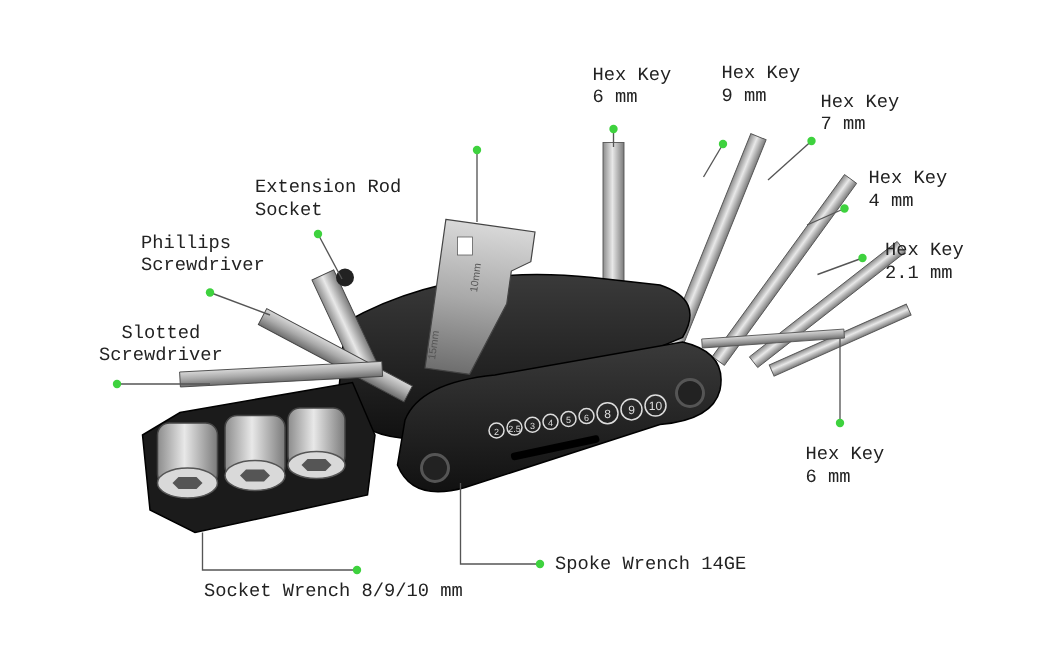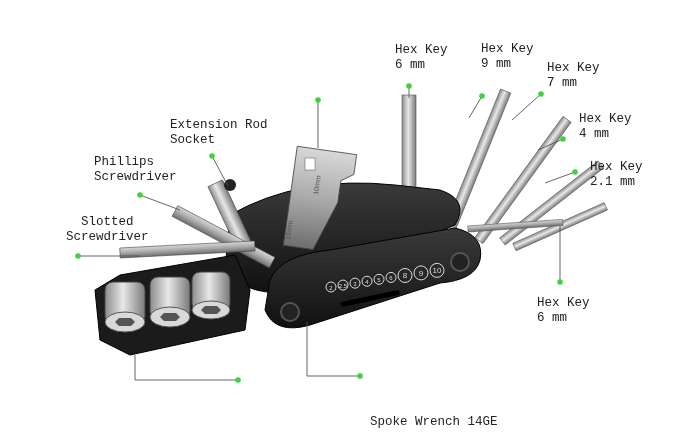--- a/index.html
+++ b/index.html
@@ -136,14 +136,15 @@
 
 <div class="lbl" style="left:170px;top:118px;"><span>Extension Rod</span><span>Socket</span></div>
 <div class="lbl" style="left:94px;top:155px;"><span>Phillips</span><span>Screwdriver</span></div>
 <div class="lbl" style="left:66px;top:215px;text-align:center;"><span>Slotted</span><span>Screwdriver</span></div>
 <div class="lbl" style="left:395px;top:43px;"><span>Hex Key</span><span>6 mm</span></div>
 <div class="lbl" style="left:481px;top:42px;"><span>Hex Key</span><span>9 mm</span></div>
 <div class="lbl" style="left:547px;top:61px;"><span>Hex Key</span><span>7 mm</span></div>
 <div class="lbl" style="left:579px;top:112px;"><span>Hex Key</span><span>4 mm</span></div>
 <div class="lbl" style="left:590px;top:160px;"><span>Hex Key</span><span>2.1 mm</span></div>
 <div class="lbl" style="left:537px;top:296px;"><span>Hex Key</span><span>6 mm</span></div>
-<div class="lbl" style="left:370px;top:369px;margin-top:46px;"><span>Spoke Wrench 14GE</span></div>
+<div class="lbl" style="left:370px;top:369px;"><span>Spoke Wrench 14GE</span></div>
+<div class="lbl" style="left:136px;top:387px;"><span>Socket Wrench 8/9/10 mm</span></div>
 </div>
 
 </body></html>

